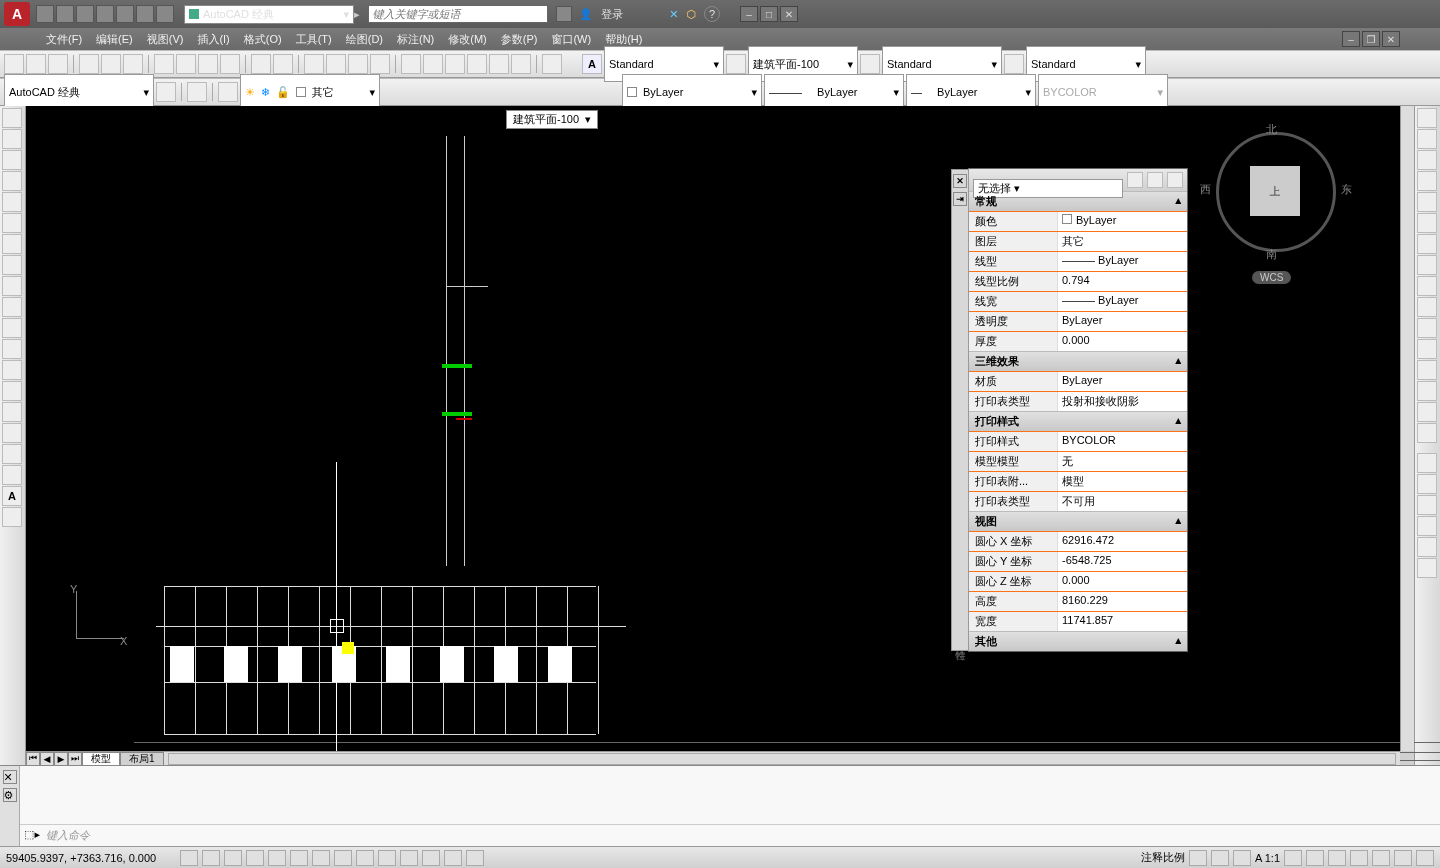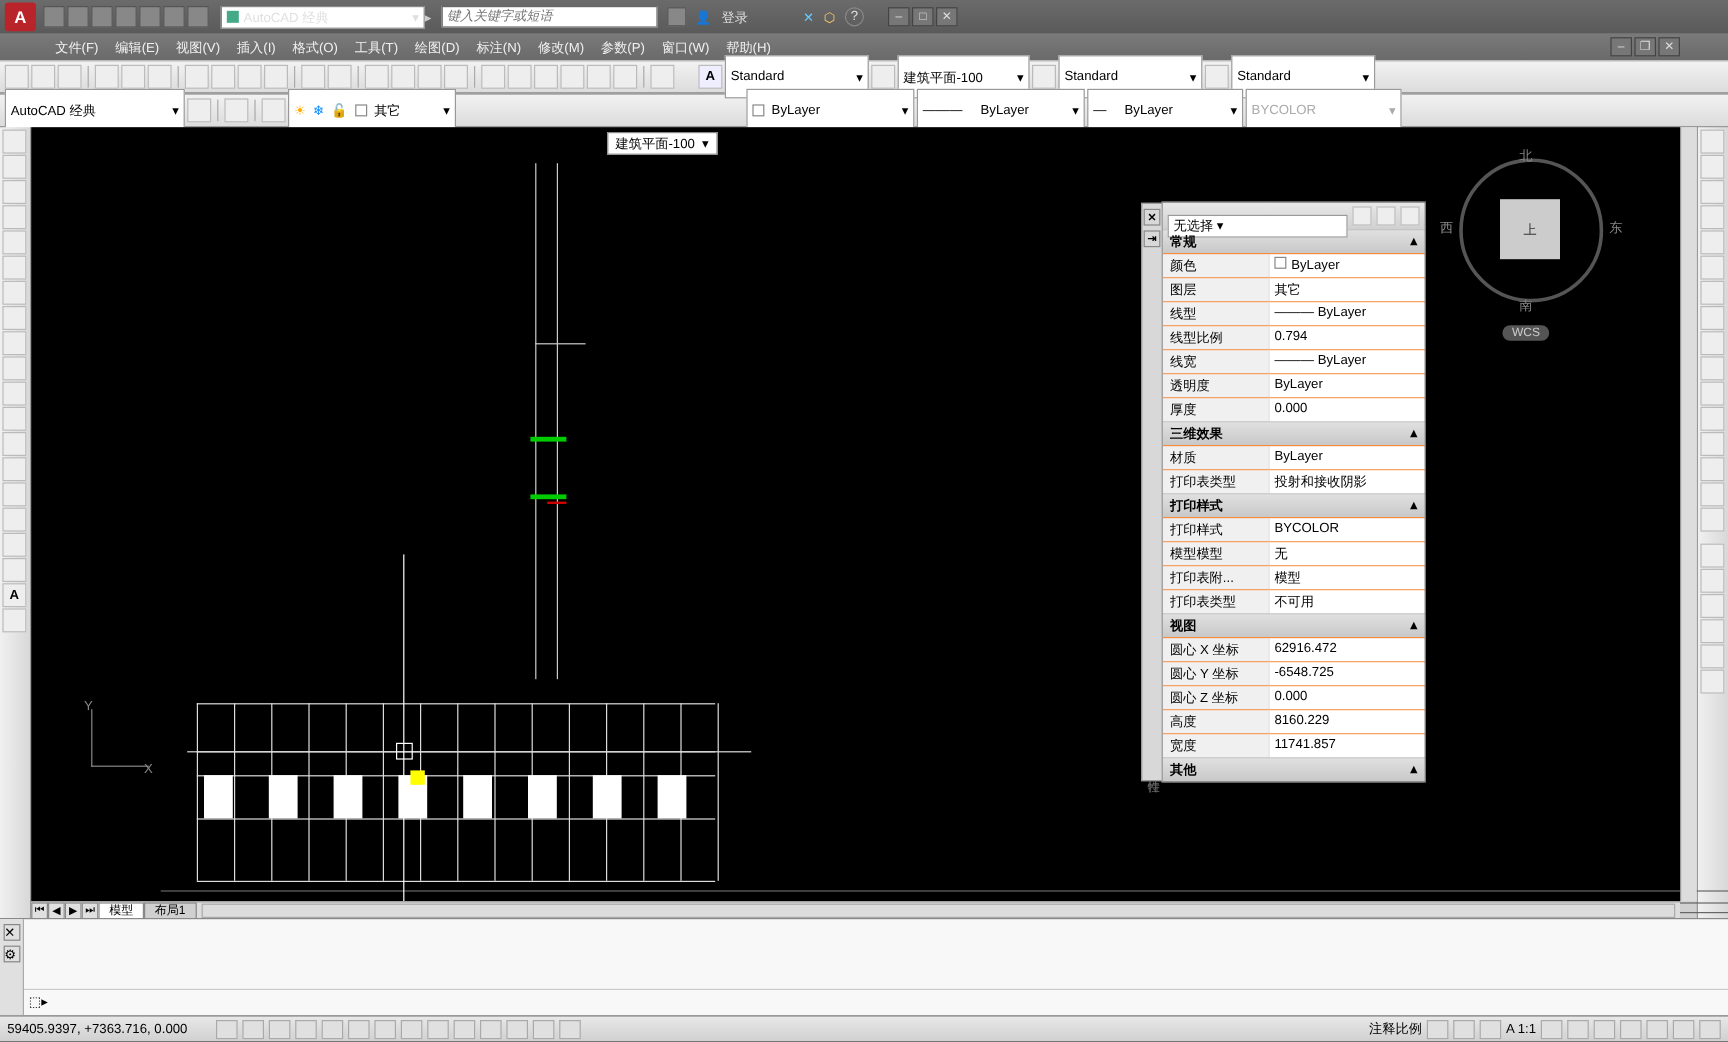--- a/index.html
+++ b/index.html
@@ -490,20 +490,21 @@
     </div>
 </div>
 
 <div class="cmdarea">
   <div class="cmd-side">
     <div style="width:14px;height:14px;border:1px solid #888">✕</div>
     <div style="width:14px;height:14px;border:1px solid #888">⚙</div>
   </div>
   <div class="cmd-input">
     <span class="cmd-prompt">⬚▸</span>
+    <span class="cmd-field">键入命令</span>
   </div>
 
 </div>
 
 <div class="statusbar">
   <span class="sb-coords">59405.9397, +7363.716, 0.000</span>
   <div class="sb-btn"></div>
   <div class="sb-btn"></div>
   <div class="sb-btn"></div>
   <div class="sb-btn"></div>

